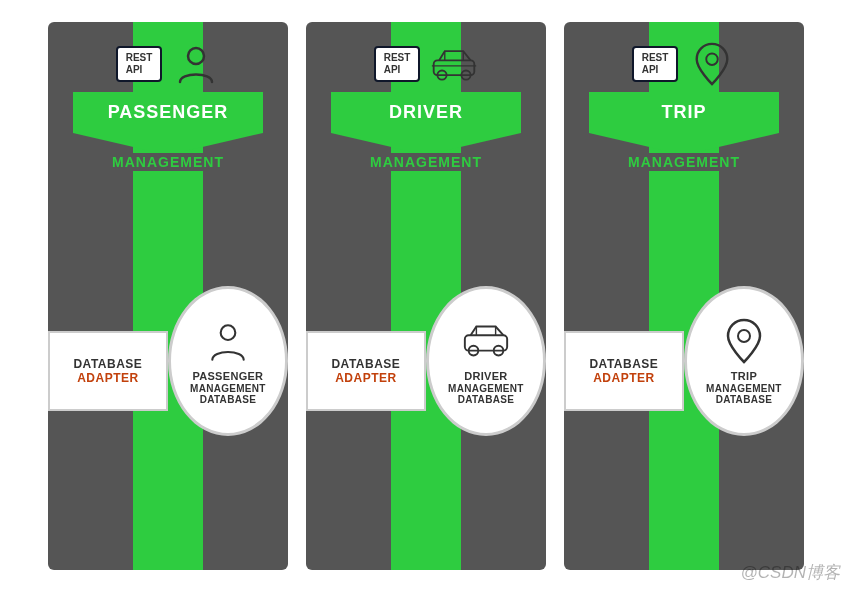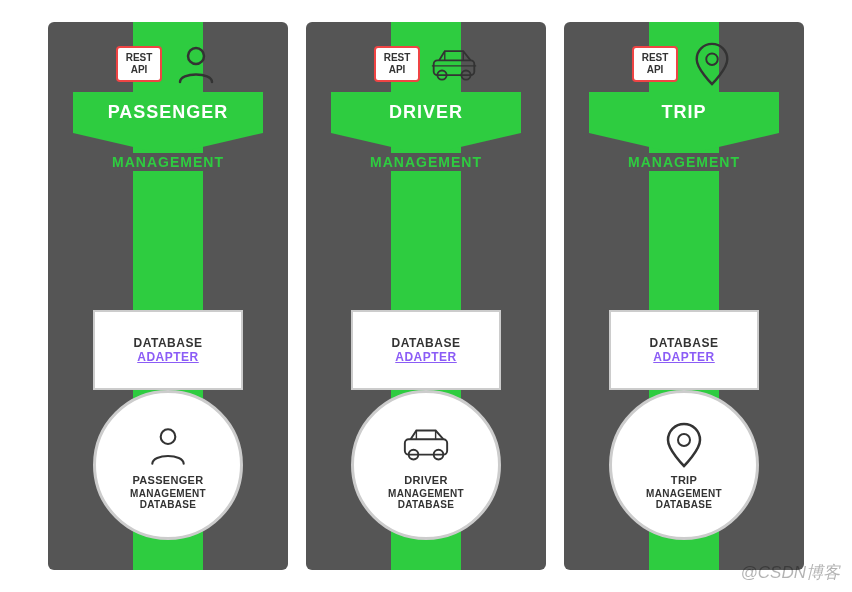--- a/index.html
+++ b/index.html
@@ -65,28 +65,28 @@
     .api-row {
       display: flex;
       align-items: center;
       justify-content: center;
       gap: 10px;
       margin-bottom: 4px;
     }
 
     .rest-api-badge {
       background: #fff;
-      border: 2px solid #ef4444;
+      border: 2px solid #0f172a;
       border-radius: 4px;
       padding: 4px 8px;
       font-size: 10px;
       font-weight: bold;
       color: #333;
       line-height: 1.2;
-      text-align: center;
+      text-align: left;
     }
 
     .top-icon {
       width: 48px;
       height: 48px;
       display: flex;
       align-items: center;
       justify-content: center;
     }
 
@@ -110,24 +110,23 @@
       font-size: 12px;
       font-weight: 900;
       color: #333;
       text-transform: uppercase;
       letter-spacing: 0.5px;
     }
 
     .db-adapter-text-sub {
       font-size: 12px;
       font-weight: 700;
-      color: #8b5cf6;
+      color: #c2410c;
       text-transform: uppercase;
       letter-spacing: 0.5px;
-      text-decoration: underline;
     }
 
     
     .bottom-circle {
       position: relative;
       z-index: 2;
       width: 150px;
       height: 150px;
       border-radius: 50%;
       background: #fff;
@@ -219,21 +218,21 @@
       margin-top: -6px;
       position: relative;
       z-index: 3;
     }
 
     .middle-section {
       position: relative;
       z-index: 2;
       flex: 1;
       display: flex;
-      flex-direction: column;
+      flex-direction: row;
       align-items: center;
       justify-content: flex-end;
       width: 100%;
       padding: 10px 0;
     }
 
   </style>
 </head>
 <body>
 

